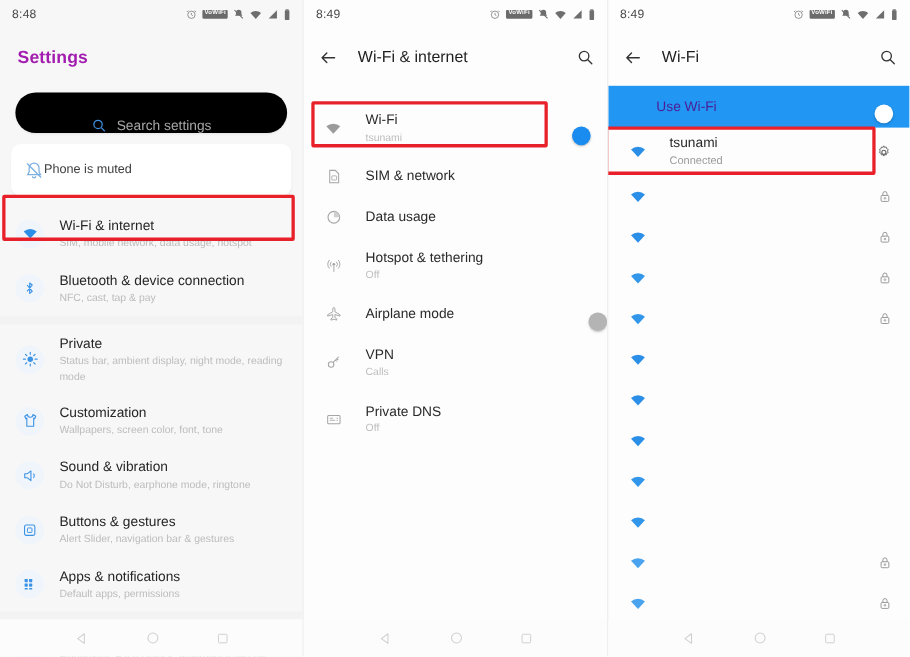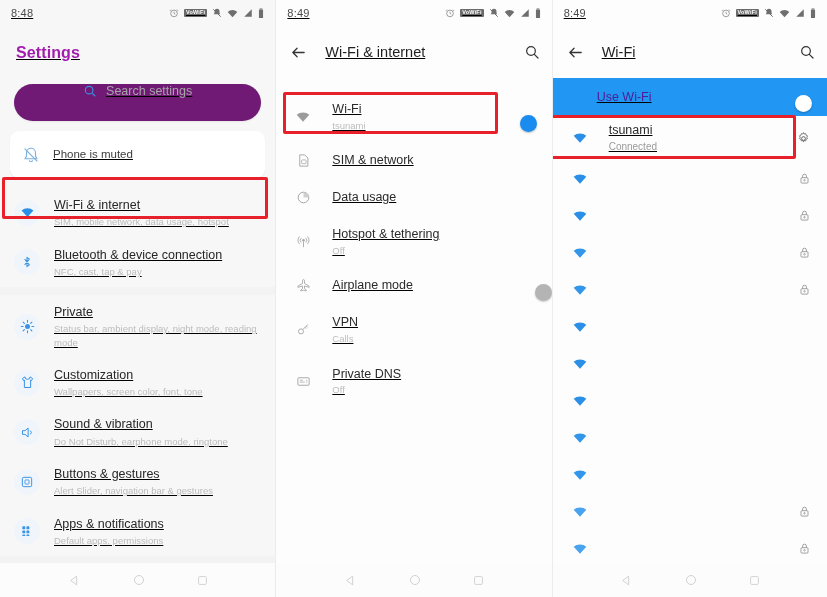--- a/index.html
+++ b/index.html
@@ -3,21 +3,21 @@
 <meta charset="utf-8">
 <style>
   html,body{margin:0;padding:0;}
   body{
     width:827px;height:597px;
     background:#ffffff;
     font-family:"Liberation Sans", sans-serif;
     overflow:hidden;
     -webkit-font-smoothing:antialiased;
   }
-  .screens{display:flex;width:827px;height:597px;text-decoration:underline;}
+  .screens{display:flex;width:827px;height:597px;}
   .panel{position:relative;height:597px;background:#fafafa;overflow:hidden;}
   .panel.p1{width:276px;background:#f7f7f7;}
   .panel.p2{width:276px;background:#fdfdfd;border-left:1px solid #ececec;}
   .panel.p3{width:275px;background:#fdfdfd;border-left:1px solid #ececec;}
 
   
   .statusbar{
     height:26px;display:flex;align-items:center;
     padding:0 11px;box-sizing:border-box;
   }
@@ -29,43 +29,43 @@
     padding:1.5px 2px;border-radius:1px;line-height:1;letter-spacing:.2px;
     font-family:"Liberation Sans", sans-serif;
   }
 
   
   .settings-title{
     font-size:16px;font-weight:700;color:#a21caf;
     padding:18px 16px 0 16px;letter-spacing:.1px;
   }
   .searchbar{
-    margin:22px 14px 0 14px;height:37px;background:#701a75;border-radius:19px;
-    display:flex;align-items:flex-start;justify-content:center;gap:9px;
+    margin:22px 14px 0 14px;height:37px;background:#000000;border-radius:19px;
+    display:flex;align-items:flex-end;justify-content:center;gap:9px;
     box-shadow:0 1px 2px rgba(0,0,0,.07);
   }
   .searchbar .sq{flex:0 0 auto;}
   .search-ph{font-size:12.5px;color:#a6a6a6;}
 
   .appbar{
     height:52px;display:flex;align-items:center;padding:0 12px 0 14px;
     box-sizing:border-box;
   }
   .appbar .back{flex:0 0 auto;cursor:pointer;}
   .appbar .title{font-size:14.5px;color:#1f1f1f;margin-left:18px;font-weight:400;}
   .appbar .search-ic{margin-left:auto;cursor:pointer;}
 
   
   .card{
     background:#ffffff;margin:10px 10px 0 10px;border-radius:9px;
     box-shadow:0 1px 1.5px rgba(0,0,0,.06);
     display:flex;align-items:center;padding:9px 12px;box-sizing:border-box;
     min-height:47px;
   }
-  .card .txt{margin-left:13px;}
+  .card .txt{}
   .card .t1{font-size:11.5px;color:#3c3c3c;font-weight:400;line-height:1.3;}
   .card .t2{font-size:9.5px;color:#b6b6b6;line-height:1.4;margin-top:1px;}
 
   .srow{
     display:flex;align-items:center;padding:9px 14px;box-sizing:border-box;
     min-height:49px;cursor:pointer;
   }
   .srow .icwrap{
     width:26px;height:26px;border-radius:50%;background:#f0f5fb;
     display:flex;align-items:center;justify-content:center;flex:0 0 auto;

